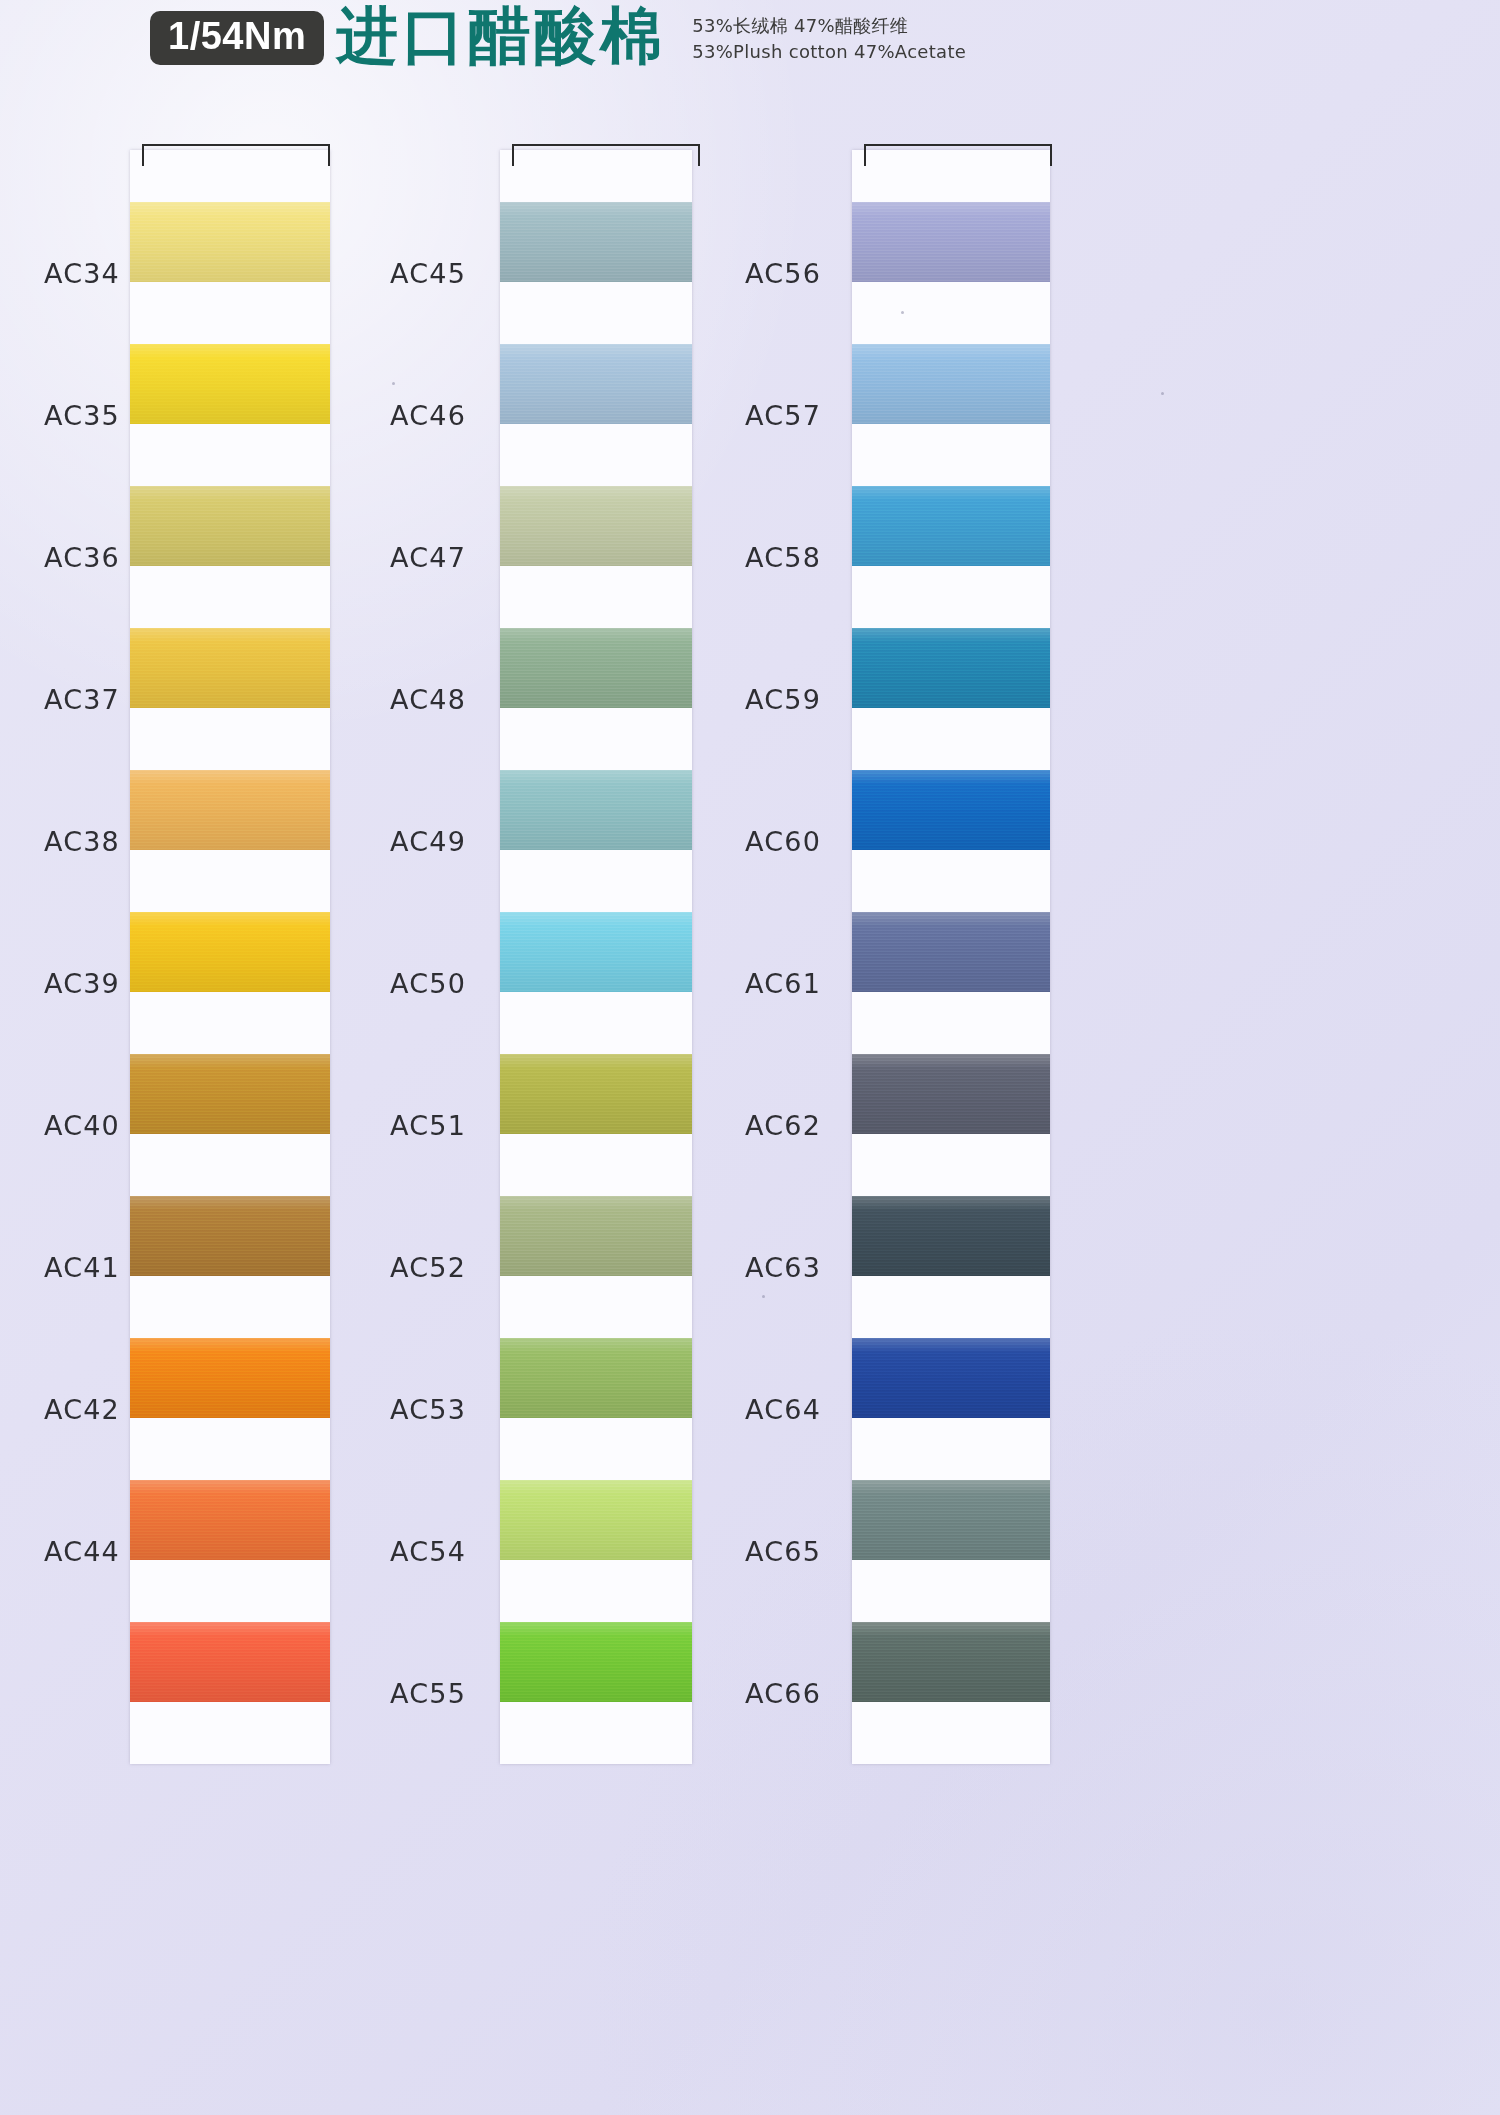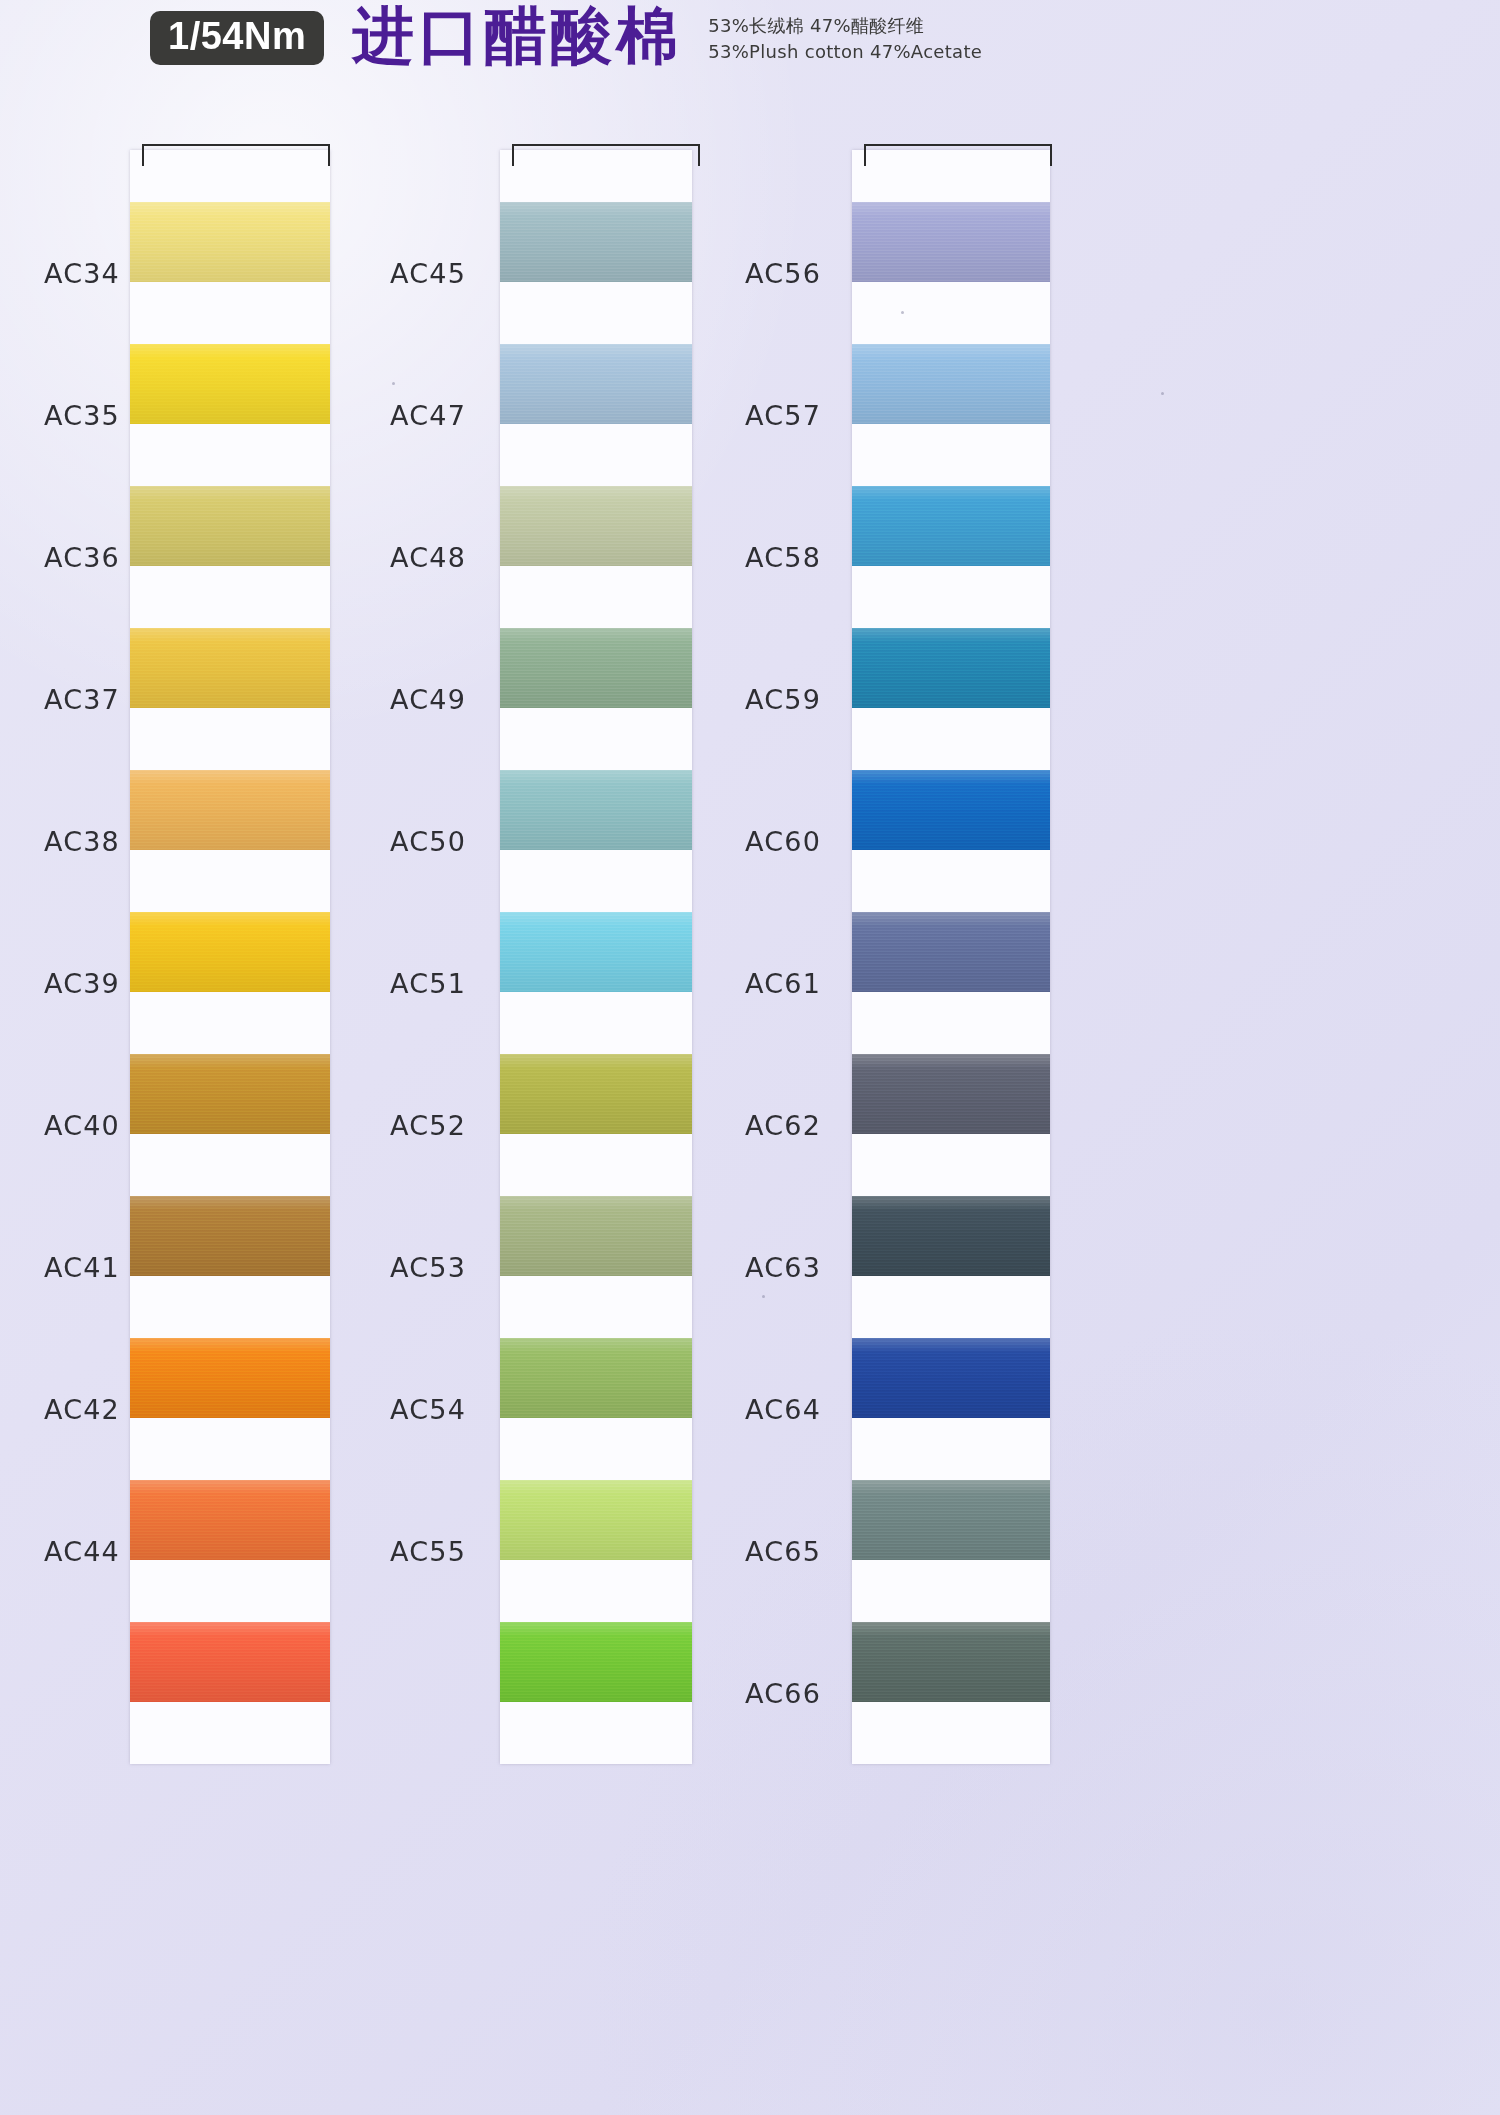--- a/index.html
+++ b/index.html
@@ -30,23 +30,23 @@
     background:#3a3a38;color:#ffffff;
     font-size:38px;font-weight:bold;
     letter-spacing:.5px;
     padding:6px 18px 8px 18px;
     border-radius:10px;
     line-height:1.05;
     font-family:"Liberation Sans", sans-serif;
     margin-top:6px;
   }
   .title-cn{
-    margin-left:28px;
+    margin-left:12px;
     font-size:62px;
-    color:#4c1d95;
+    color:#0f766e;
     font-weight:600;
     letter-spacing:4px;
     line-height:1;
     font-family:"DejaVu Sans", sans-serif;
     white-space:nowrap;
   }
   .comp-block{
     margin-left:26px;margin-top:8px;
     display:flex;flex-direction:column;justify-content:center;
   }
@@ -162,20 +162,21 @@
     <div class="label">AC39</div>
     <div class="label">AC40</div>
     <div class="label">AC41</div>
     <div class="label">AC42</div>
     <div class="label">AC44</div>
   </div>
 
   <div class="labels lab-2">
     <div class="lab-pad"></div>
     <div class="label">AC45</div>
+    <div class="label">AC46</div>
     <div class="label">AC47</div>
     <div class="label">AC48</div>
     <div class="label">AC49</div>
     <div class="label">AC50</div>
     <div class="label">AC51</div>
     <div class="label">AC52</div>
     <div class="label">AC53</div>
     <div class="label">AC54</div>
     <div class="label">AC55</div>
   </div>

